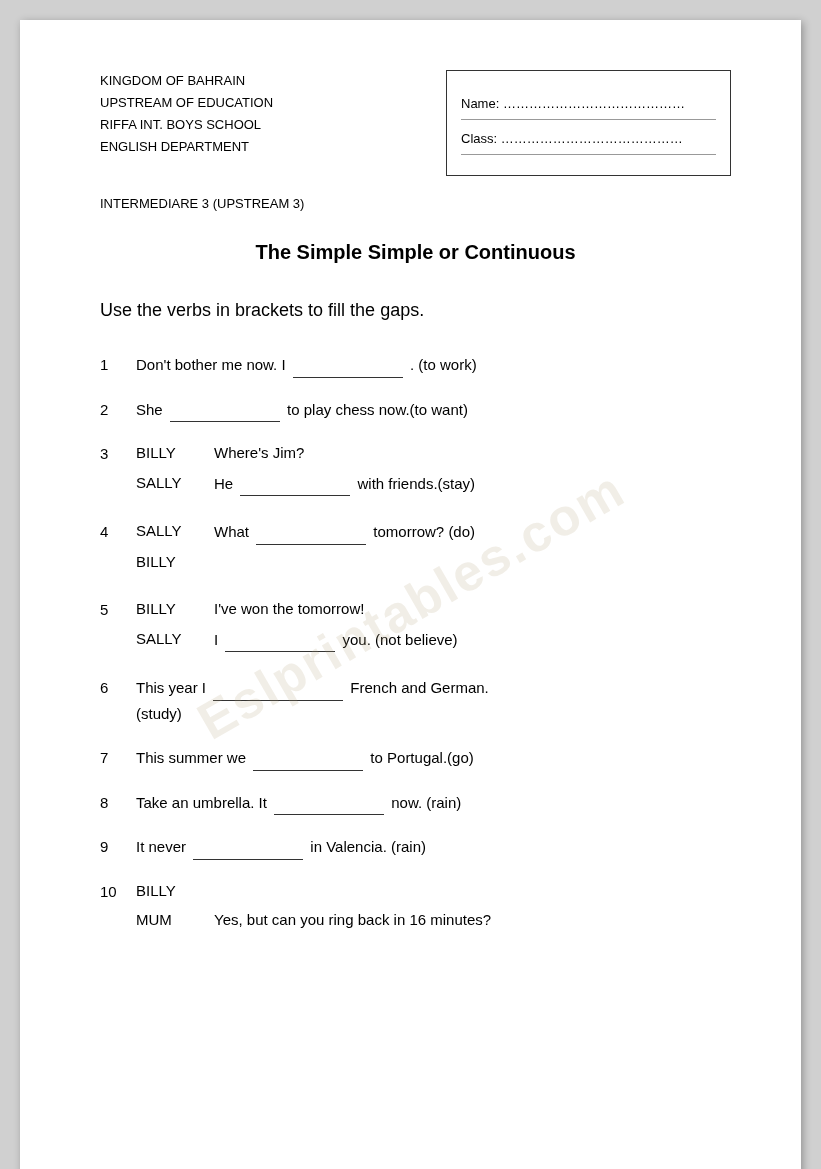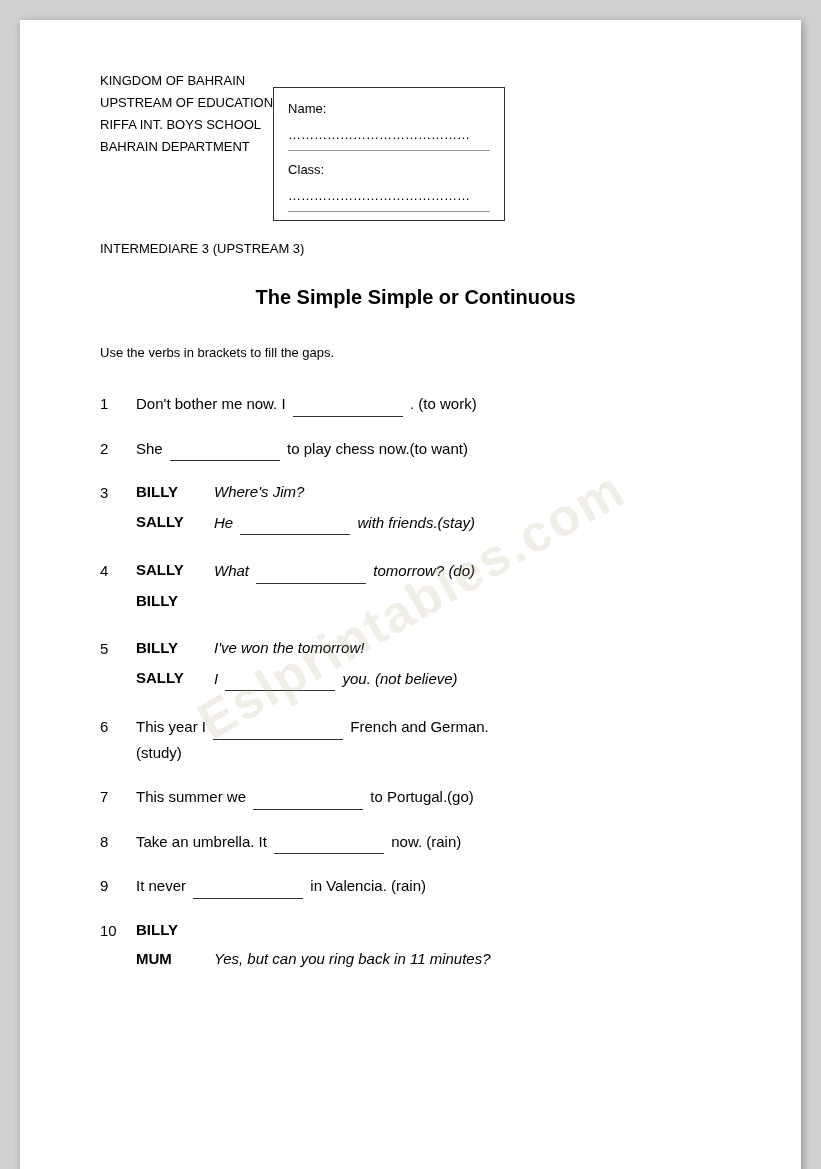--- a/index.html
+++ b/index.html
@@ -21,38 +21,37 @@
       width: 821px;
       min-height: 1169px;
       background: #ffffff;
       padding: 50px 70px 60px 80px;
       position: relative;
       box-shadow: 2px 2px 8px rgba(0,0,0,0.3);
     }
 
     .header-area {
       display: flex;
-      justify-content: flex-start;
+      justify-content: space-between;
       align-items: flex-start;
       margin-bottom: 20px;
     }
 
     .school-info {
       font-size: 13px;
       line-height: 1.7;
       font-family: Arial, sans-serif;
     }
 
     .name-box {
       border: 1px solid #333;
-      padding: 8px 14px;
-      width: 232px;
+      padding: 20px 14px;
+      width: 285px;
       font-size: 13px;
       line-height: 2;
-      margin-top: 17px;
     }
 
     .name-box .field-line {
       border-bottom: 1px solid #999;
       margin-bottom: 6px;
       padding-bottom: 2px;
     }
 
     .name-box .field-line:last-child {
       margin-bottom: 0;
@@ -65,21 +64,21 @@
 
     .worksheet-title {
       text-align: center;
       font-size: 20px;
       font-weight: bold;
       margin-bottom: 36px;
       font-family: Arial, sans-serif;
     }
 
     .instruction {
-      font-size: 13px;
+      font-size: 18px;
       margin-bottom: 30px;
     }
 
     .exercise-item {
       display: flex;
       margin-bottom: 18px;
       font-size: 15px;
       line-height: 1.7;
       align-items: flex-start;
     }
@@ -105,28 +104,27 @@
     .blank-long {
       min-width: 130px;
     }
 
     .dialogue-row {
       display: flex;
       margin-bottom: 4px;
     }
 
     .speaker {
-      font-weight: bold;
+      font-weight: normal;
       min-width: 70px;
       margin-right: 8px;
     }
 
     .speaker-line {
       flex: 1;
-      font-style: italic;
     }
 
     
     .watermark {
       position: absolute;
       top: 50%;
       left: 50%;
       transform: translate(-50%, -50%) rotate(-30deg);
       font-size: 52px;
       color: rgba(180,160,120,0.18);
@@ -143,21 +141,21 @@
 
 <div class="page">
 
   <div class="watermark">Eslprintables.com</div>
 
   <div class="header-area">
     <div class="school-info">
       <div>KINGDOM OF BAHRAIN</div>
       <div>UPSTREAM OF EDUCATION</div>
       <div>RIFFA INT. BOYS SCHOOL</div>
-      <div>BAHRAIN DEPARTMENT</div>
+      <div>ENGLISH DEPARTMENT</div>
     </div>
     <div class="name-box">
       <div class="field-line">
         <span>Name:</span>
         <span>……………………………………</span>
       </div>
       <div class="field-line">
         <span>Class:</span>
         <span>……………………………………</span>
       </div>
@@ -246,19 +244,19 @@
         </div>
       </div>
       <div class="exercise-item">
         <div class="item-number">10</div>
         <div class="item-content">
           <div class="dialogue-row">
             <span class="speaker">BILLY</span>
           </div>
           <div class="dialogue-row">
             <span class="speaker">MUM</span>
-            <span class="speaker-line">Yes, but can you ring back in 11 minutes?</span>
+            <span class="speaker-line">Yes, but can you ring back in 16 minutes?</span>
           </div>
         </div>
       </div>
     </div>
 
 </div>
 
 </body></html>

